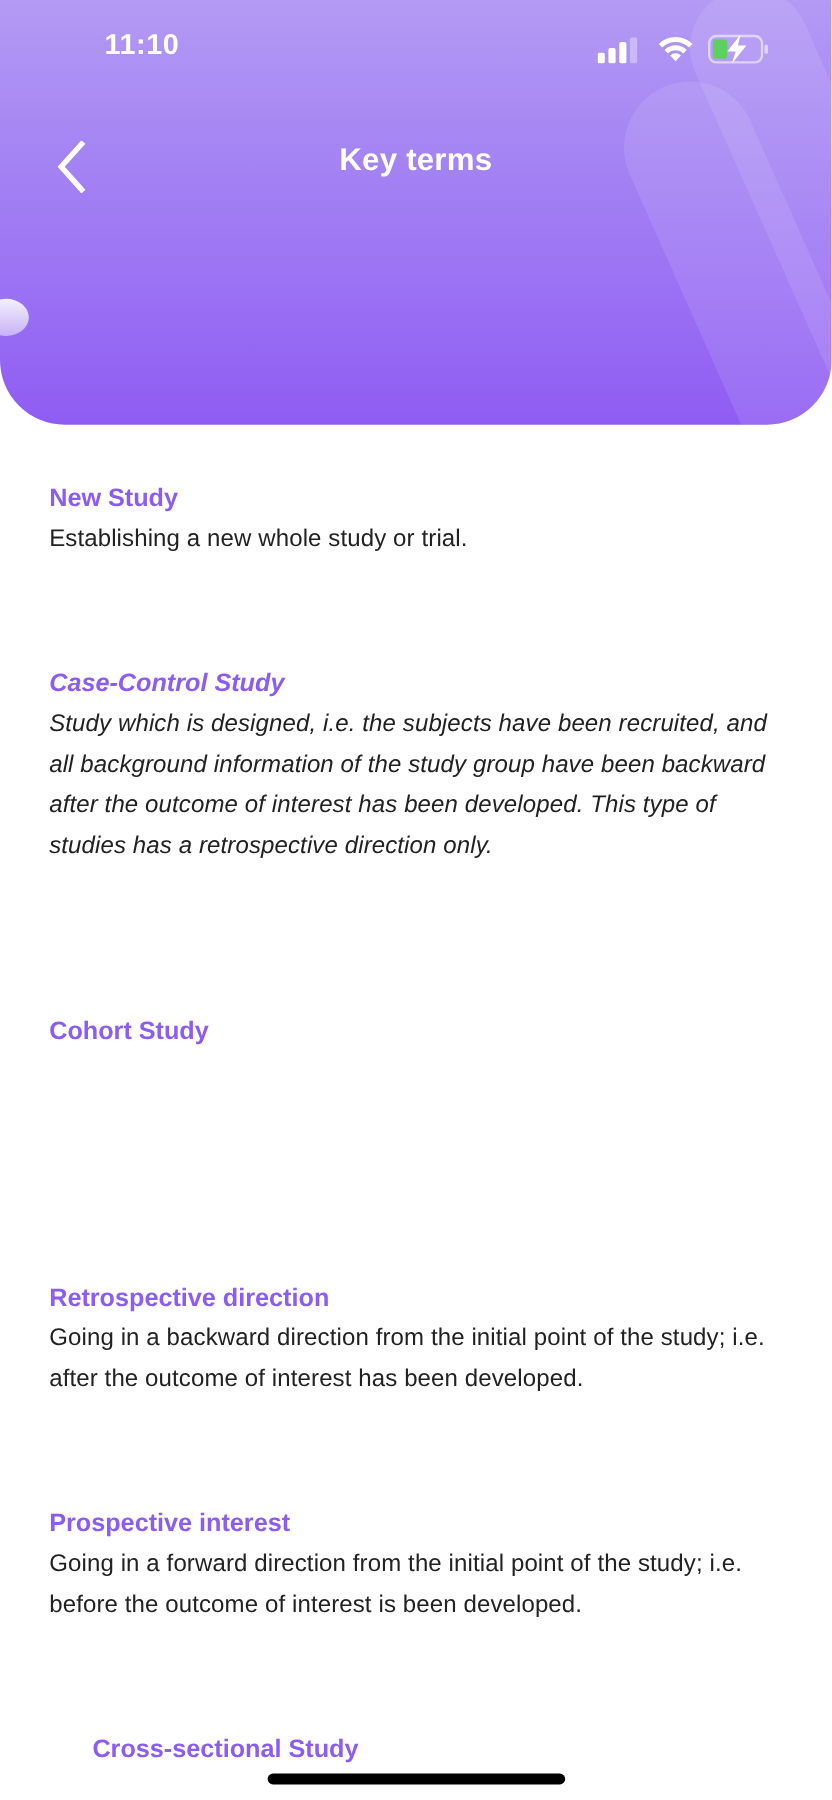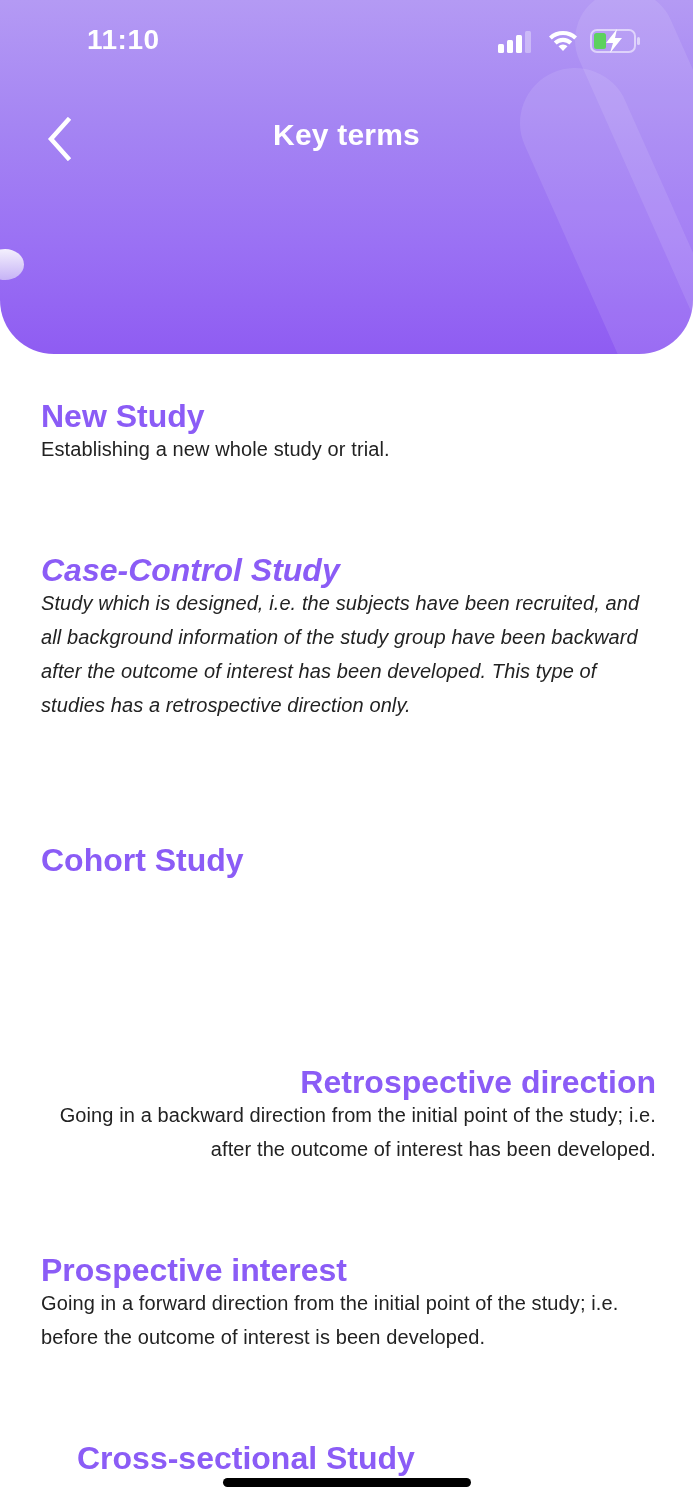--- a/index.html
+++ b/index.html
@@ -55,21 +55,21 @@
     }
     
     .status-bar {
       position: absolute;
       top: 0; left: 0;
       width: 693px; height: 84px;
     }
     .status-time {
       position: absolute;
       left: 87px; top: 24px;
-      font-size: 28px;
+      font-size: 24px;
       font-weight: 600;
       color: #ffffff;
       letter-spacing: 0.5px;
     }
     .signal-icon {
       position: absolute;
       left: 498px; top: 31px;
       width: 36px; height: 22px;
     }
     .wifi-icon {
@@ -88,52 +88,52 @@
       left: 36px; top: 114px;
       width: 46px; height: 50px;
       display: flex; align-items: center; justify-content: center;
       cursor: pointer;
     }
     .page-title {
       position: absolute;
       left: 0; top: 118px;
       width: 693px;
       text-align: center;
-      font-size: 30px;
+      font-size: 26px;
       font-weight: 700;
       color: #ffffff;
       letter-spacing: 0.2px;
     }
     
     .content {
       position: absolute;
       left: 41px; top: 400px;
       width: 615px;
     }
     .term {
       margin-bottom: 0;
     }
     .term-title {
-      font-size: 32px;
+      font-size: 21px;
       font-weight: 700;
       color: #8b5cf6;
       line-height: 32px;
       height: 32px;
       white-space: nowrap;
     }
     .term-desc {
       font-size: 20px;
       color: #222222;
       line-height: 34px;
       letter-spacing: 0.1px;
     }
     .term-1 { position: absolute; top: 0; }
     .term-2 { position: absolute; top: 154px; font-style: italic; }
     .term-3 { position: absolute; top: 444px; }
-    .term-4 { position: absolute; top: 666px; text-align: right; }
+    .term-4 { position: absolute; top: 666px; }
     .term-5 { position: absolute; top: 854px; }
     .term-6 { position: absolute; top: 1042px; margin-left: 36px; }
     .term-abs { left: 0; width: 615px; }
     
     .home-indicator {
       position: absolute;
       left: 223px; top: 1478px;
       width: 248px; height: 9px;
       border-radius: 5px;
       background: #000000;

